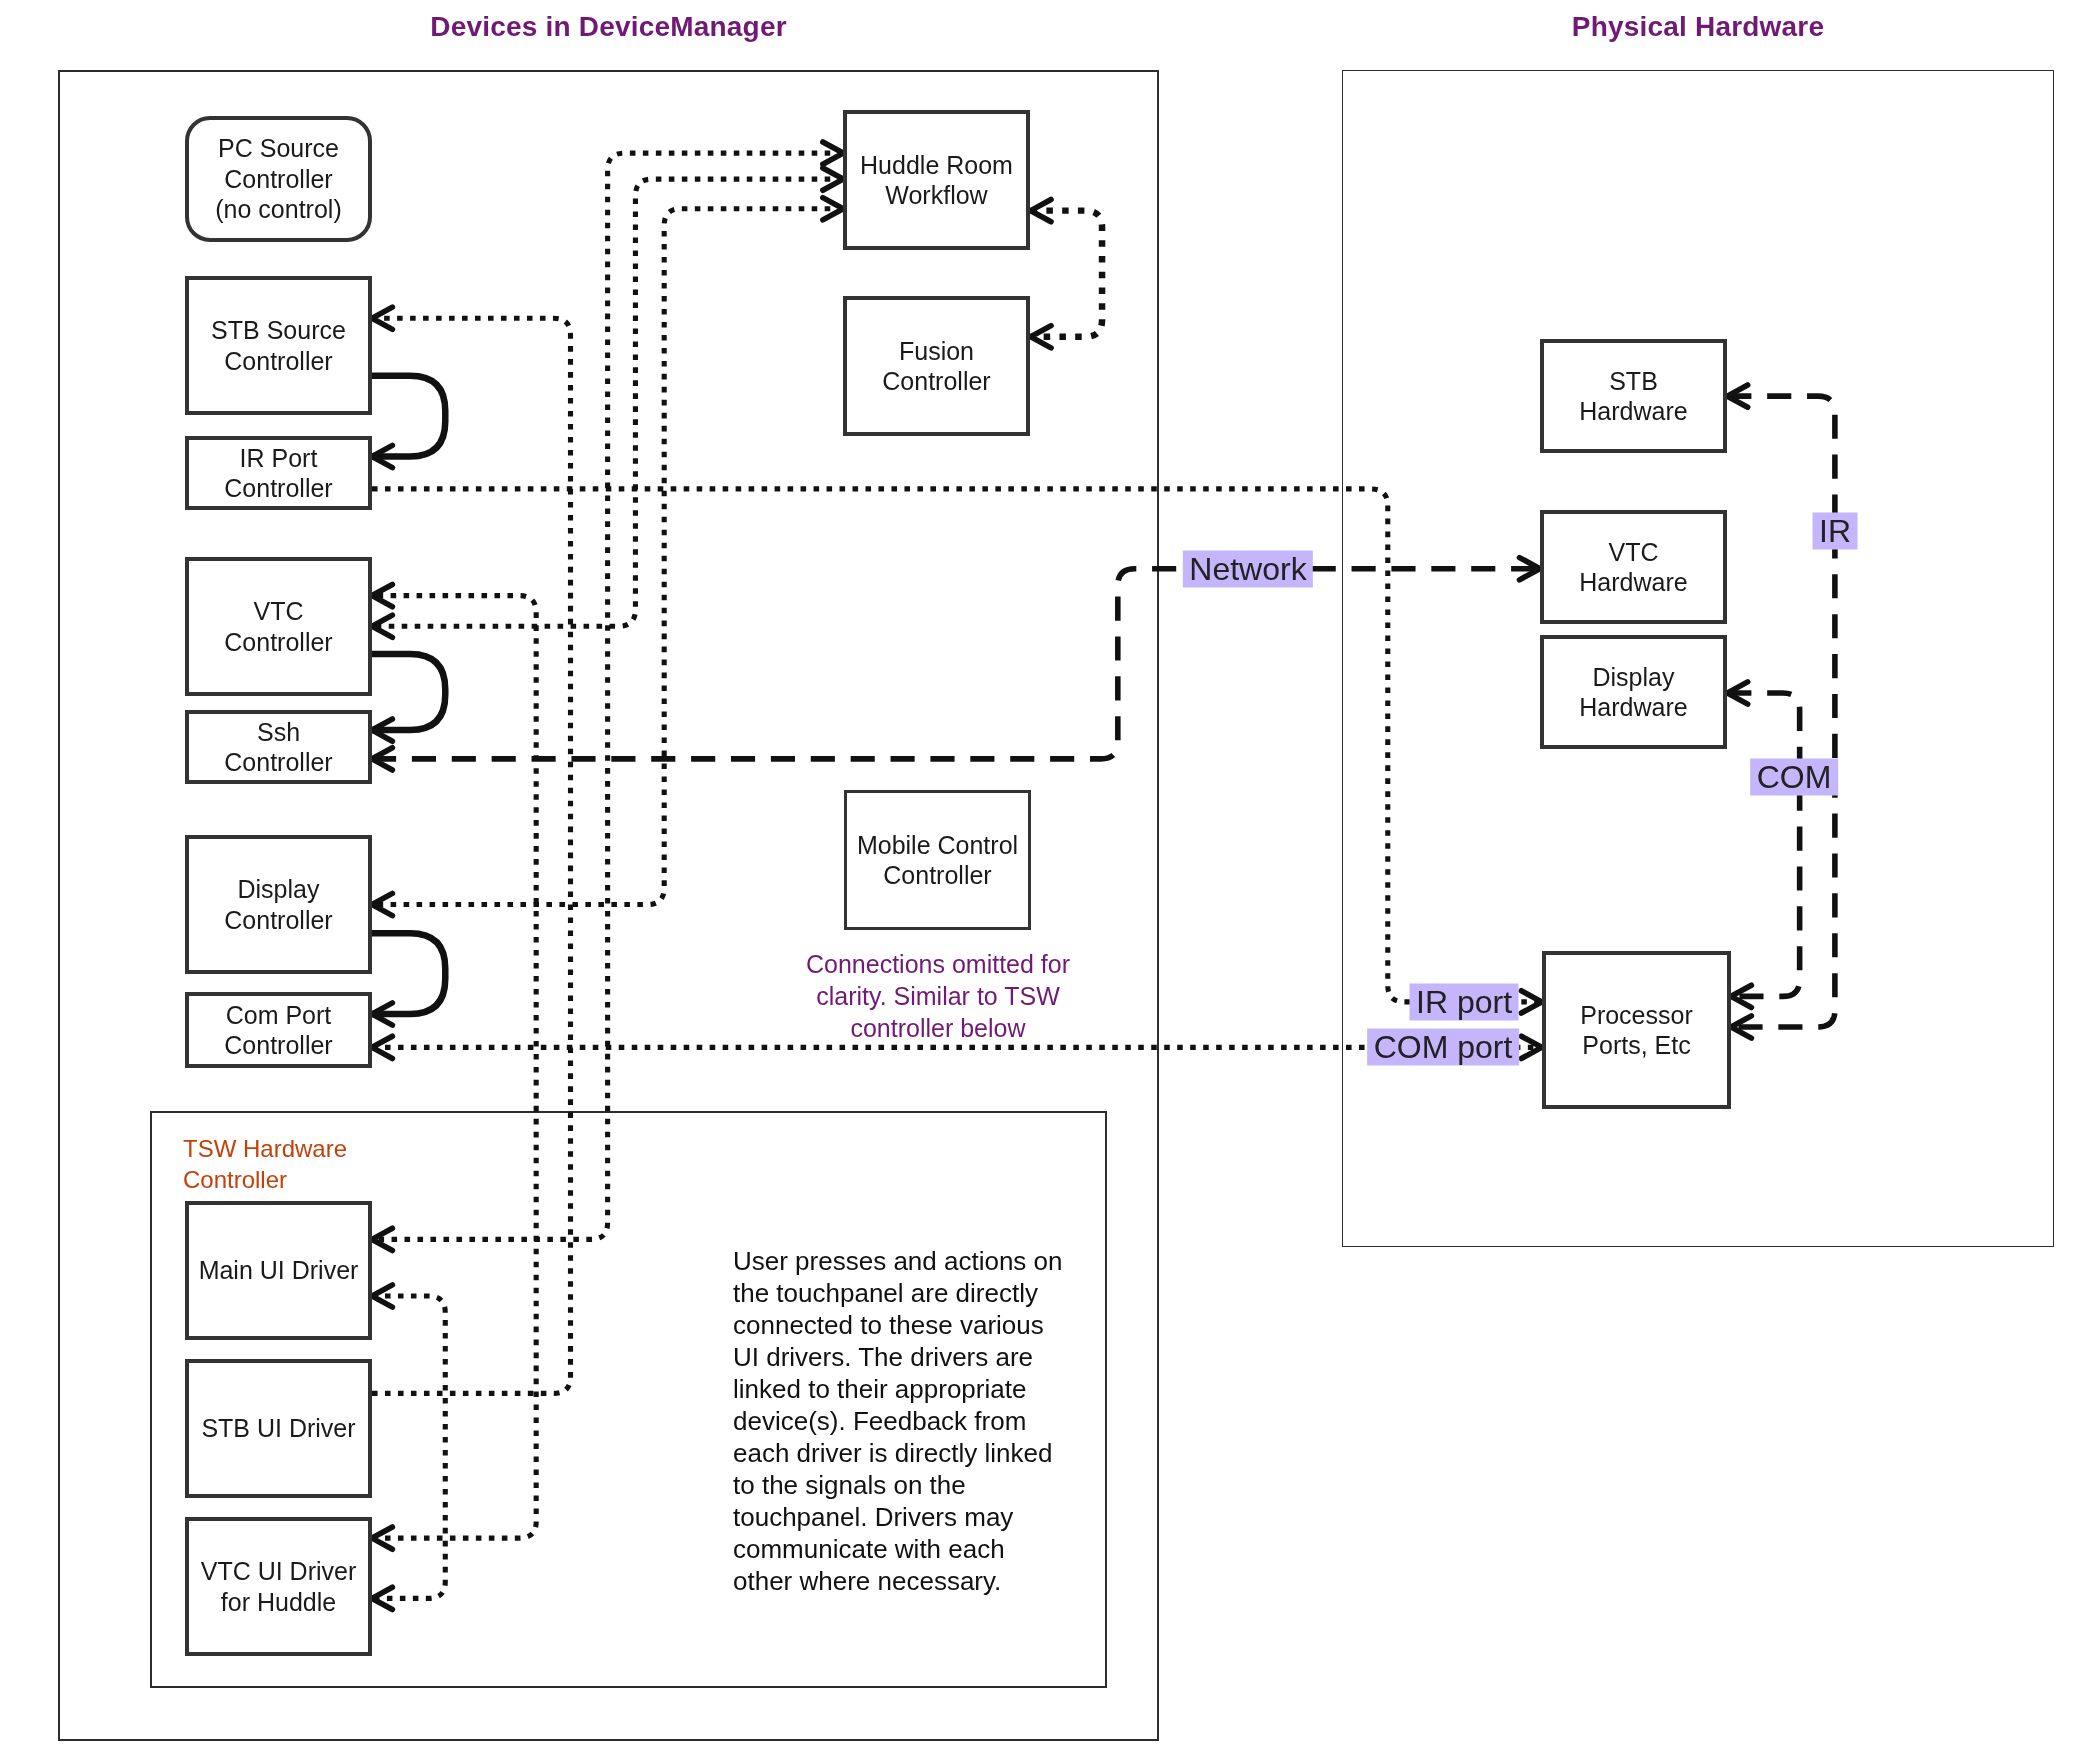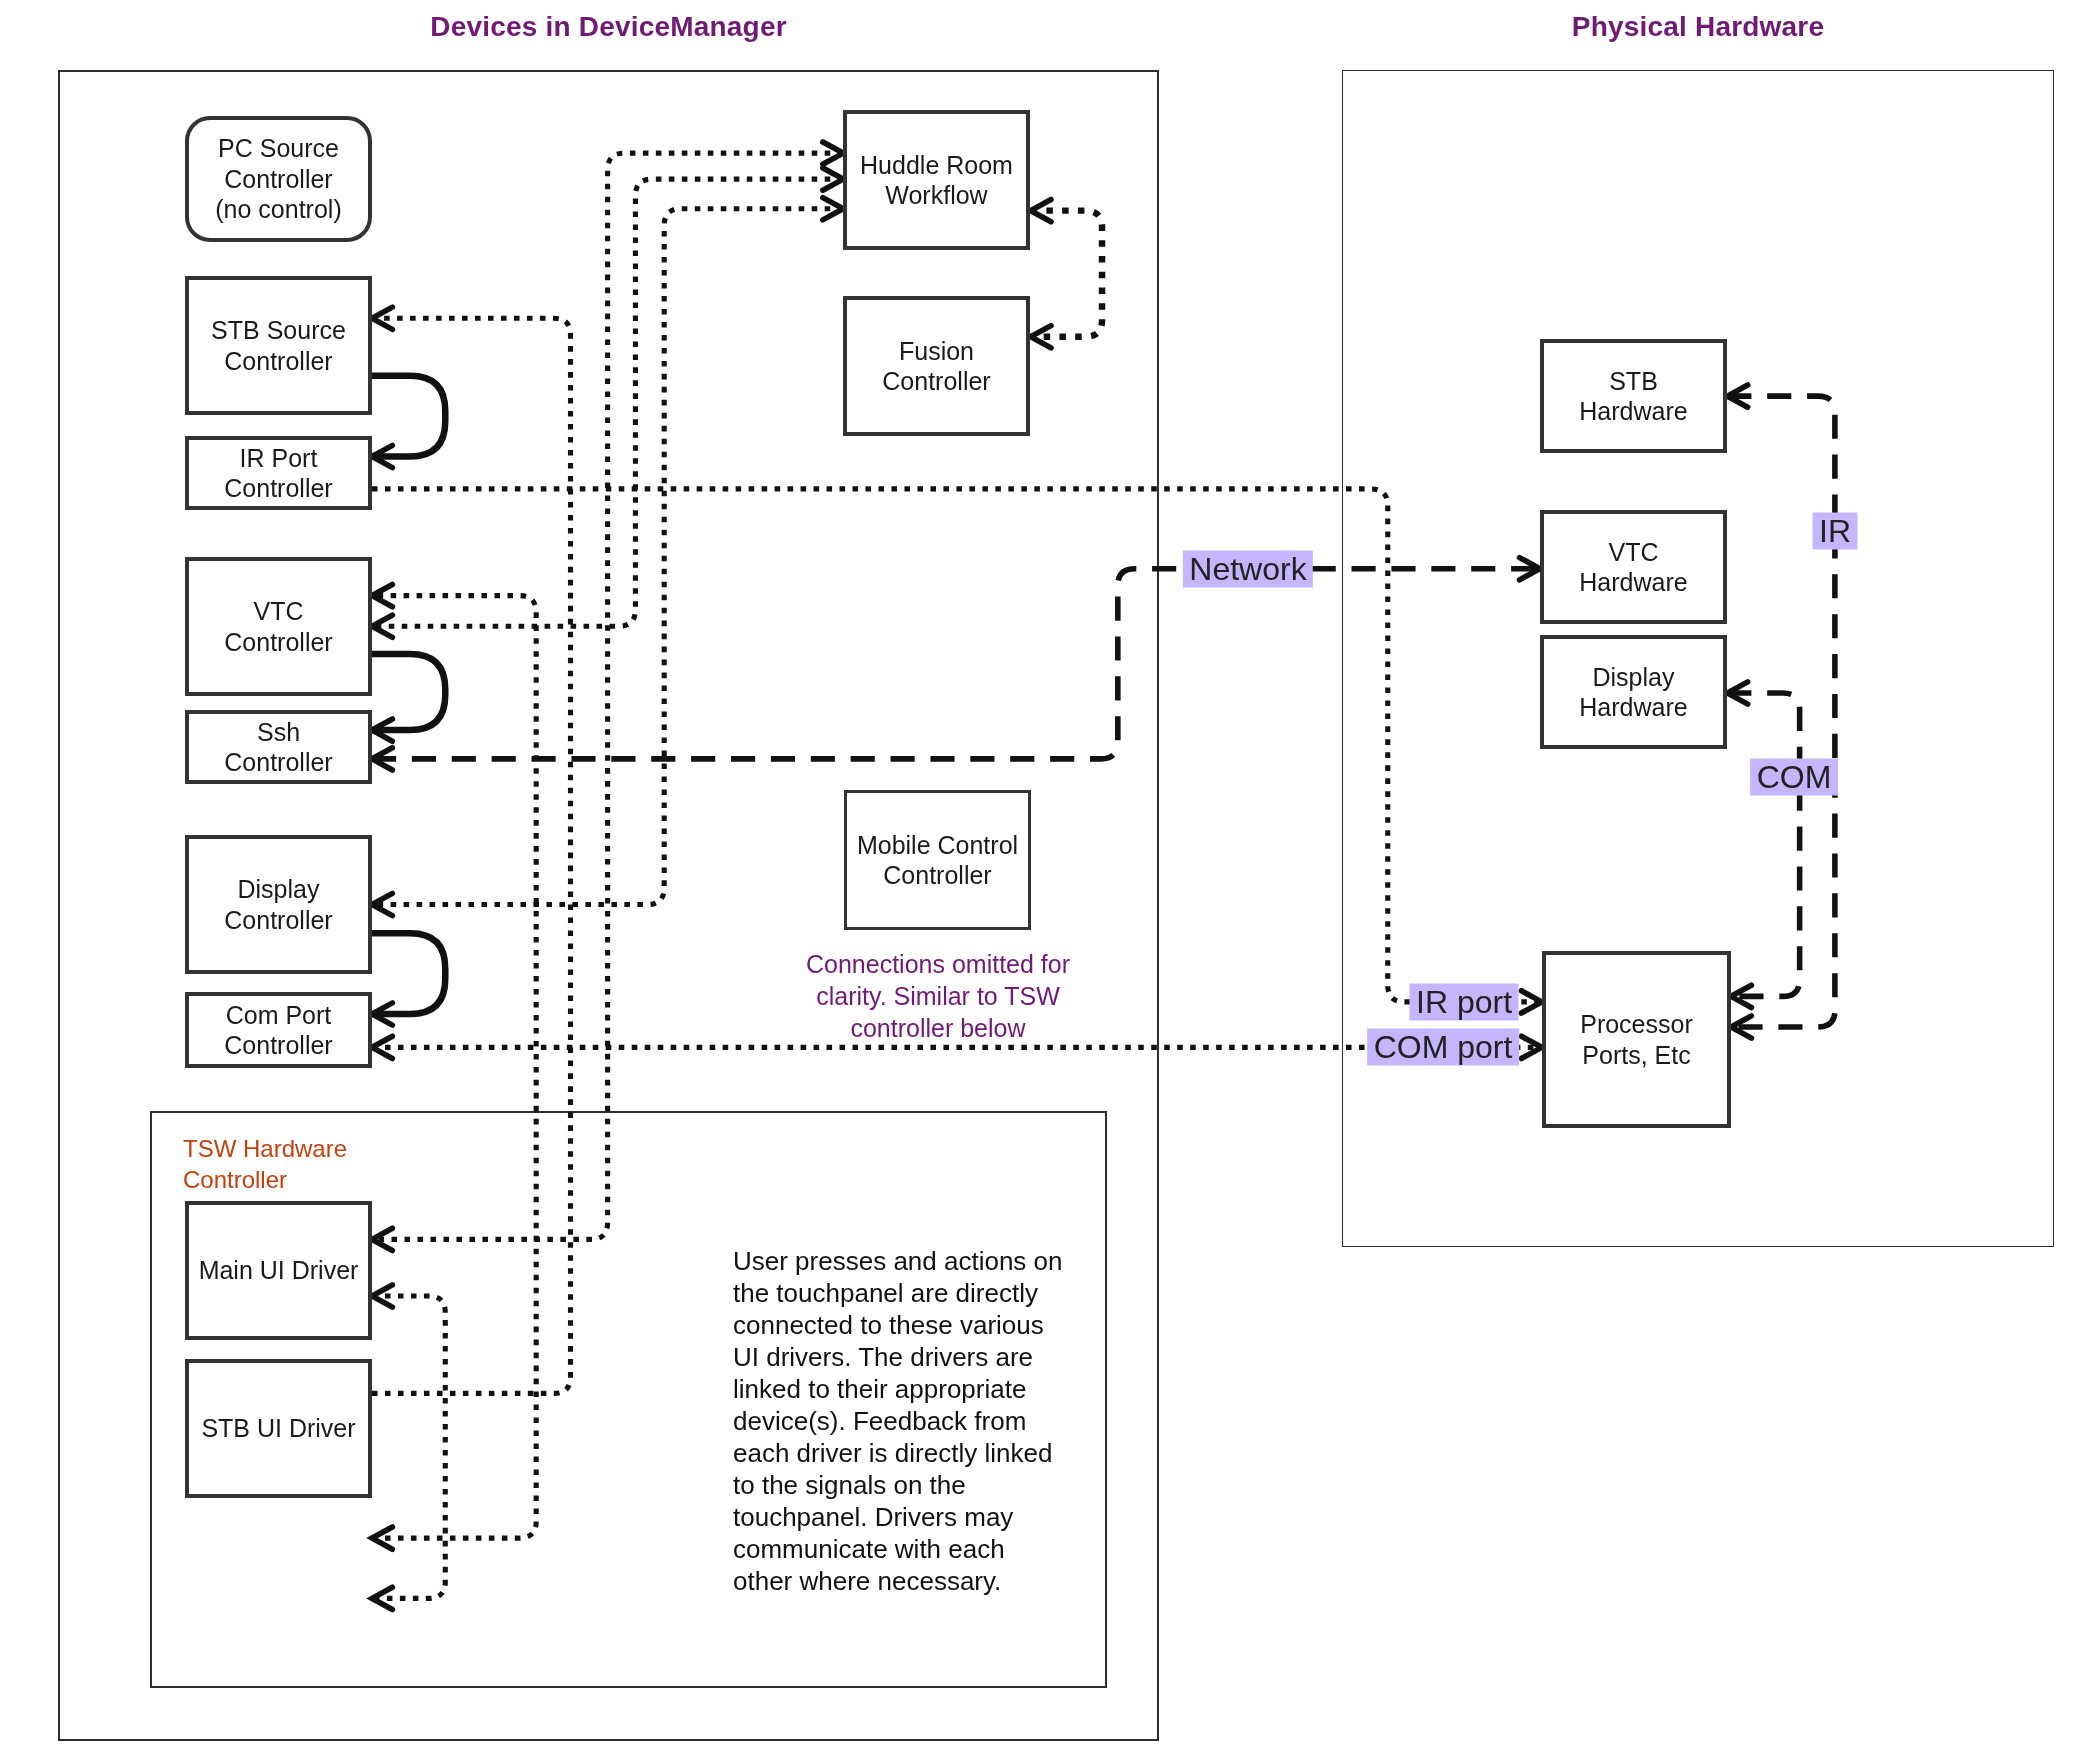--- a/index.html
+++ b/index.html
@@ -124,40 +124,42 @@
 Controller</div>
 
   <div class="caption" style="left:938px;top:948px;">Connections omitted for
 clarity. Similar to TSW
 controller below</div>
 
   <div class="blocklabel" style="left:183px;top:1133px;">TSW Hardware
 Controller</div>
   <div class="box" style="left:185px;top:1201px;width:187px;height:139px;">Main UI Driver</div>
   <div class="box" style="left:185px;top:1359px;width:187px;height:139px;">STB UI Driver</div>
+  <div class="box" style="left:185px;top:1517px;width:187px;height:139px;">VTC UI Driver
+for Huddle</div>
 
   <div class="paragraph" style="left:733px;top:1245px;width:380px;">User presses and actions on
 the touchpanel are directly
 connected to these various
 UI drivers.  The drivers are
 linked to their appropriate
 device(s). Feedback from
 each driver is directly linked
 to the signals on the
 touchpanel. Drivers may
 communicate with each
 other where necessary.</div>
 
   <div class="box" style="left:1540px;top:339px;width:187px;height:114px;">STB
 Hardware</div>
   <div class="box" style="left:1540px;top:510px;width:187px;height:114px;">VTC
 Hardware</div>
   <div class="box" style="left:1540px;top:635px;width:187px;height:114px;">Display
 Hardware</div>
-  <div class="box" style="left:1542px;top:951px;width:189px;height:177px;">Processor
+  <div class="box" style="left:1542px;top:951px;width:189px;height:158px;">Processor
 Ports, Etc</div>
 
   <div class="linelabel" style="left:1248px;top:569px;">Network</div>
   <div class="linelabel" style="left:1835px;top:531px;">IR</div>
   <div class="linelabel" style="left:1794px;top:777px;">COM</div>
   <div class="linelabel" style="left:1464px;top:1002px;">IR port</div>
   <div class="linelabel" style="left:1443px;top:1047px;">COM port</div>
 
 </div>
 

